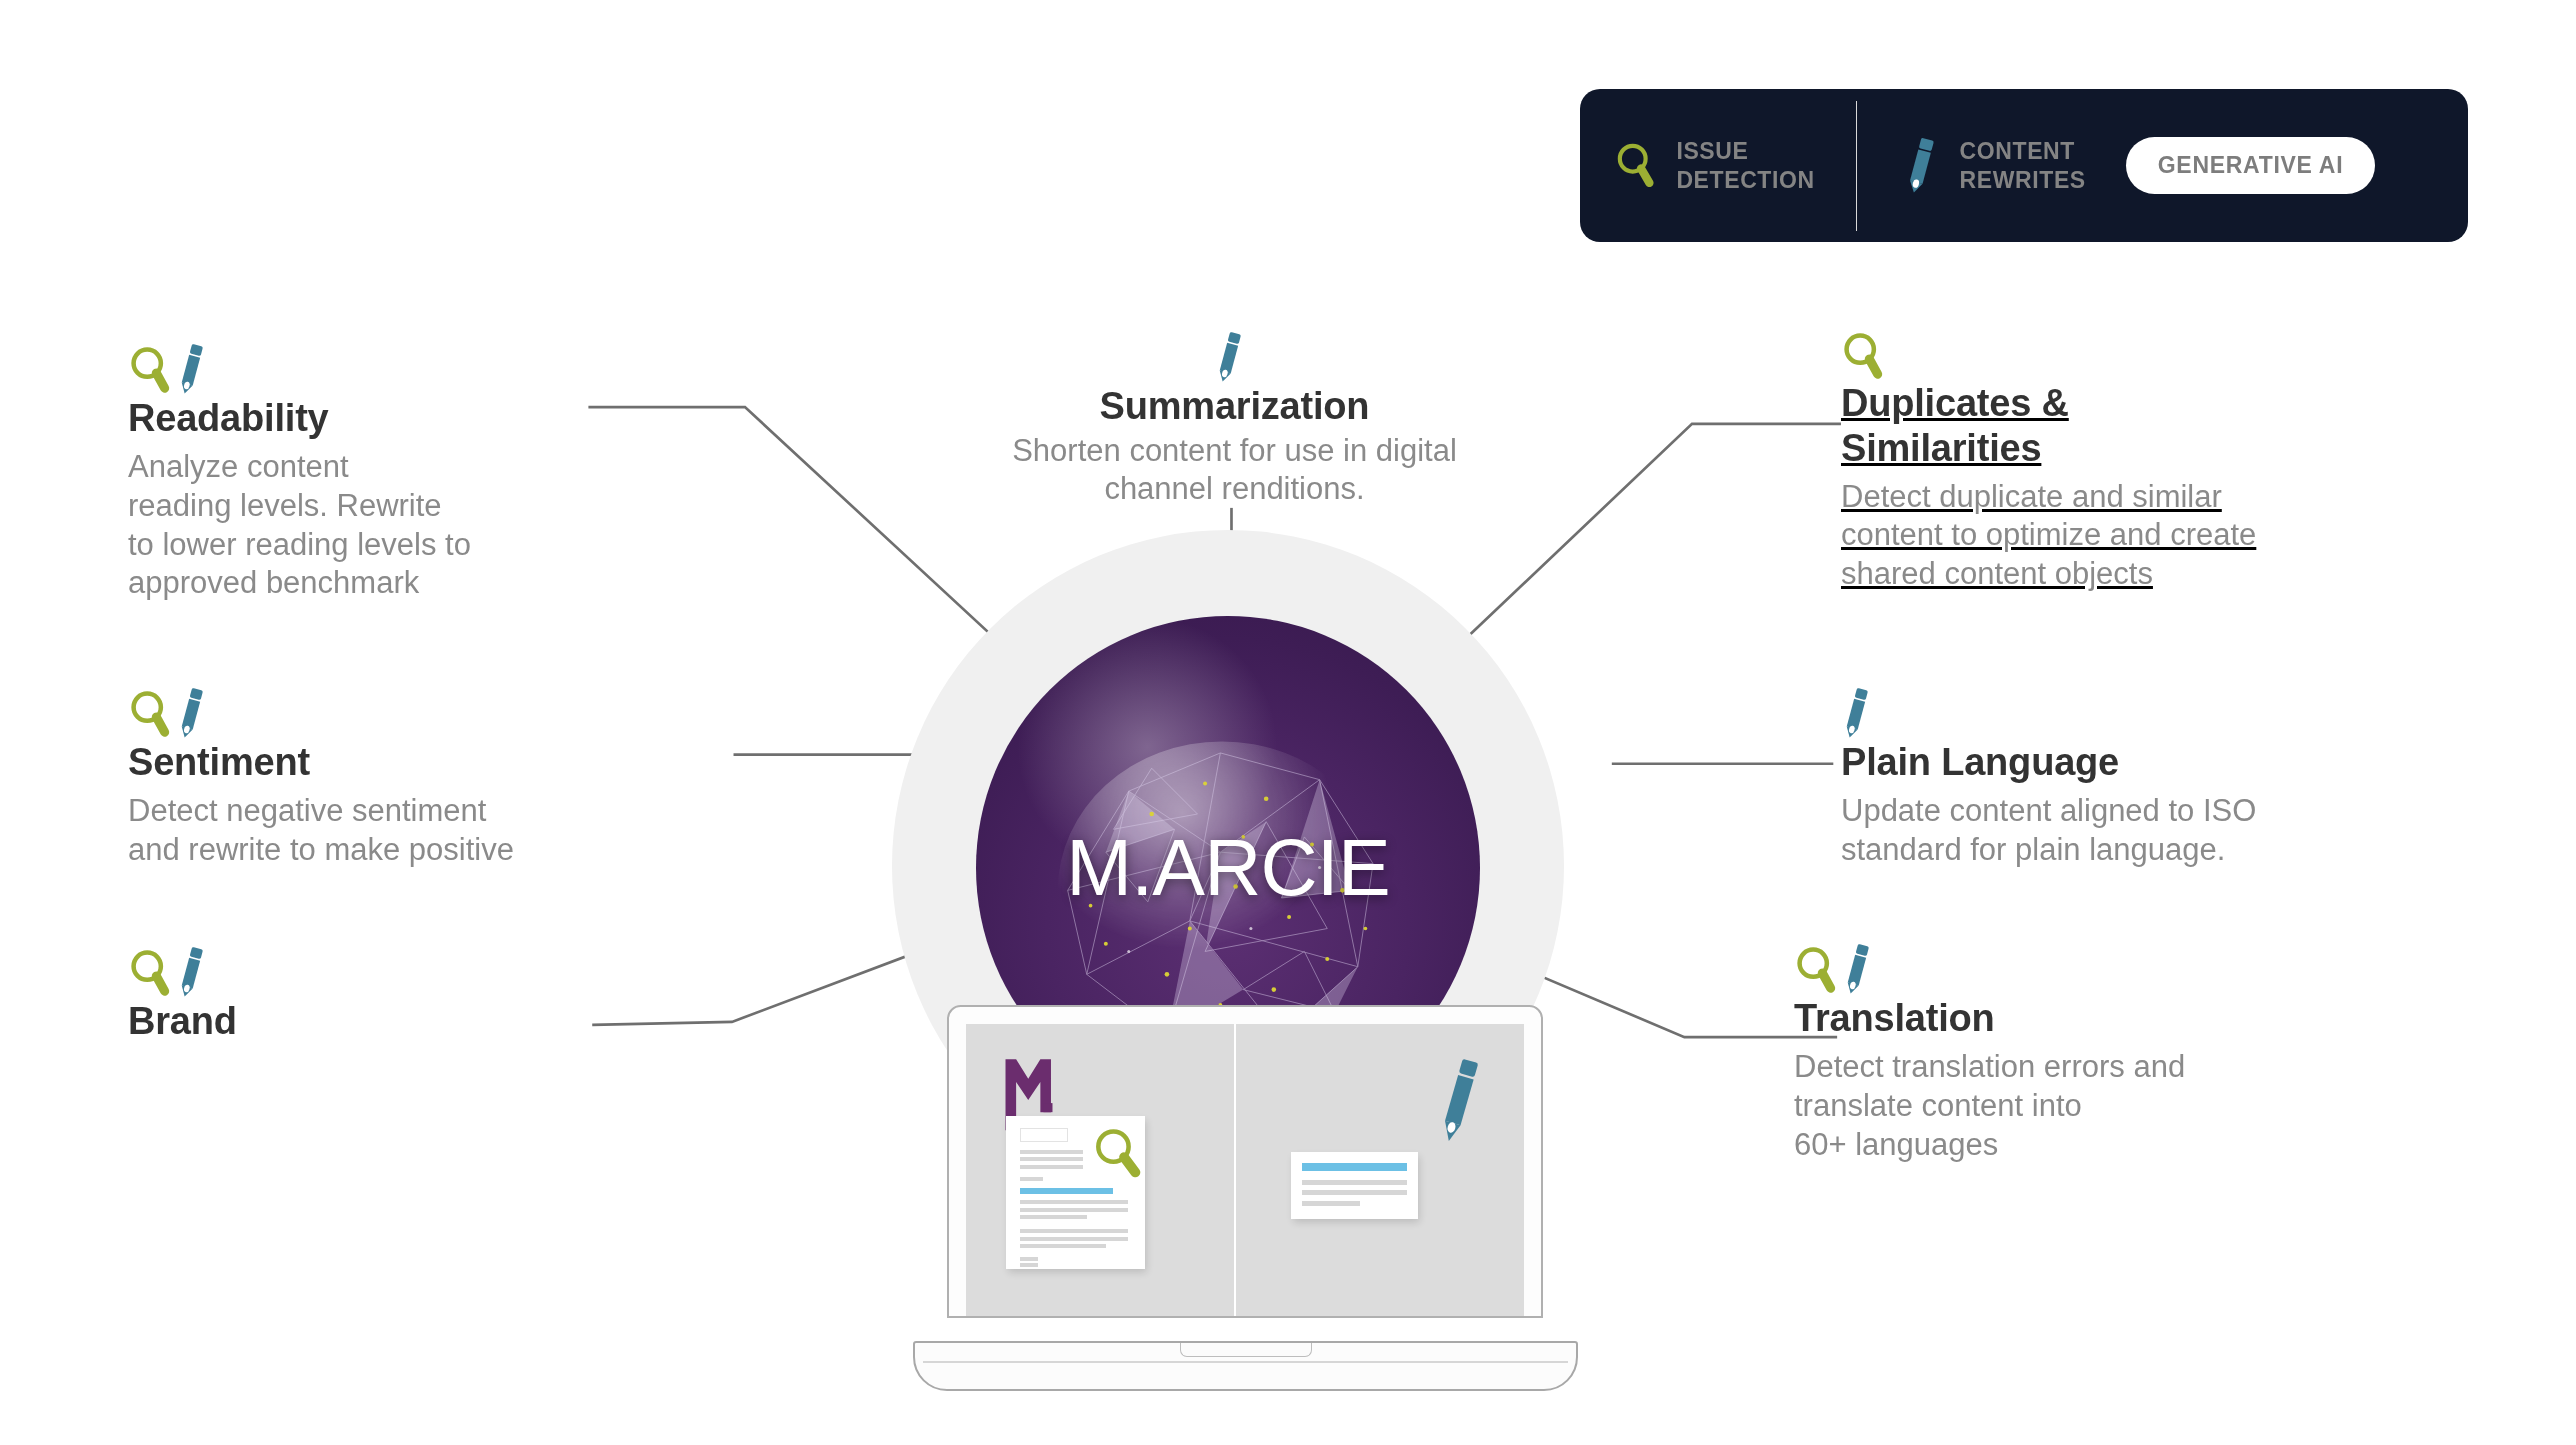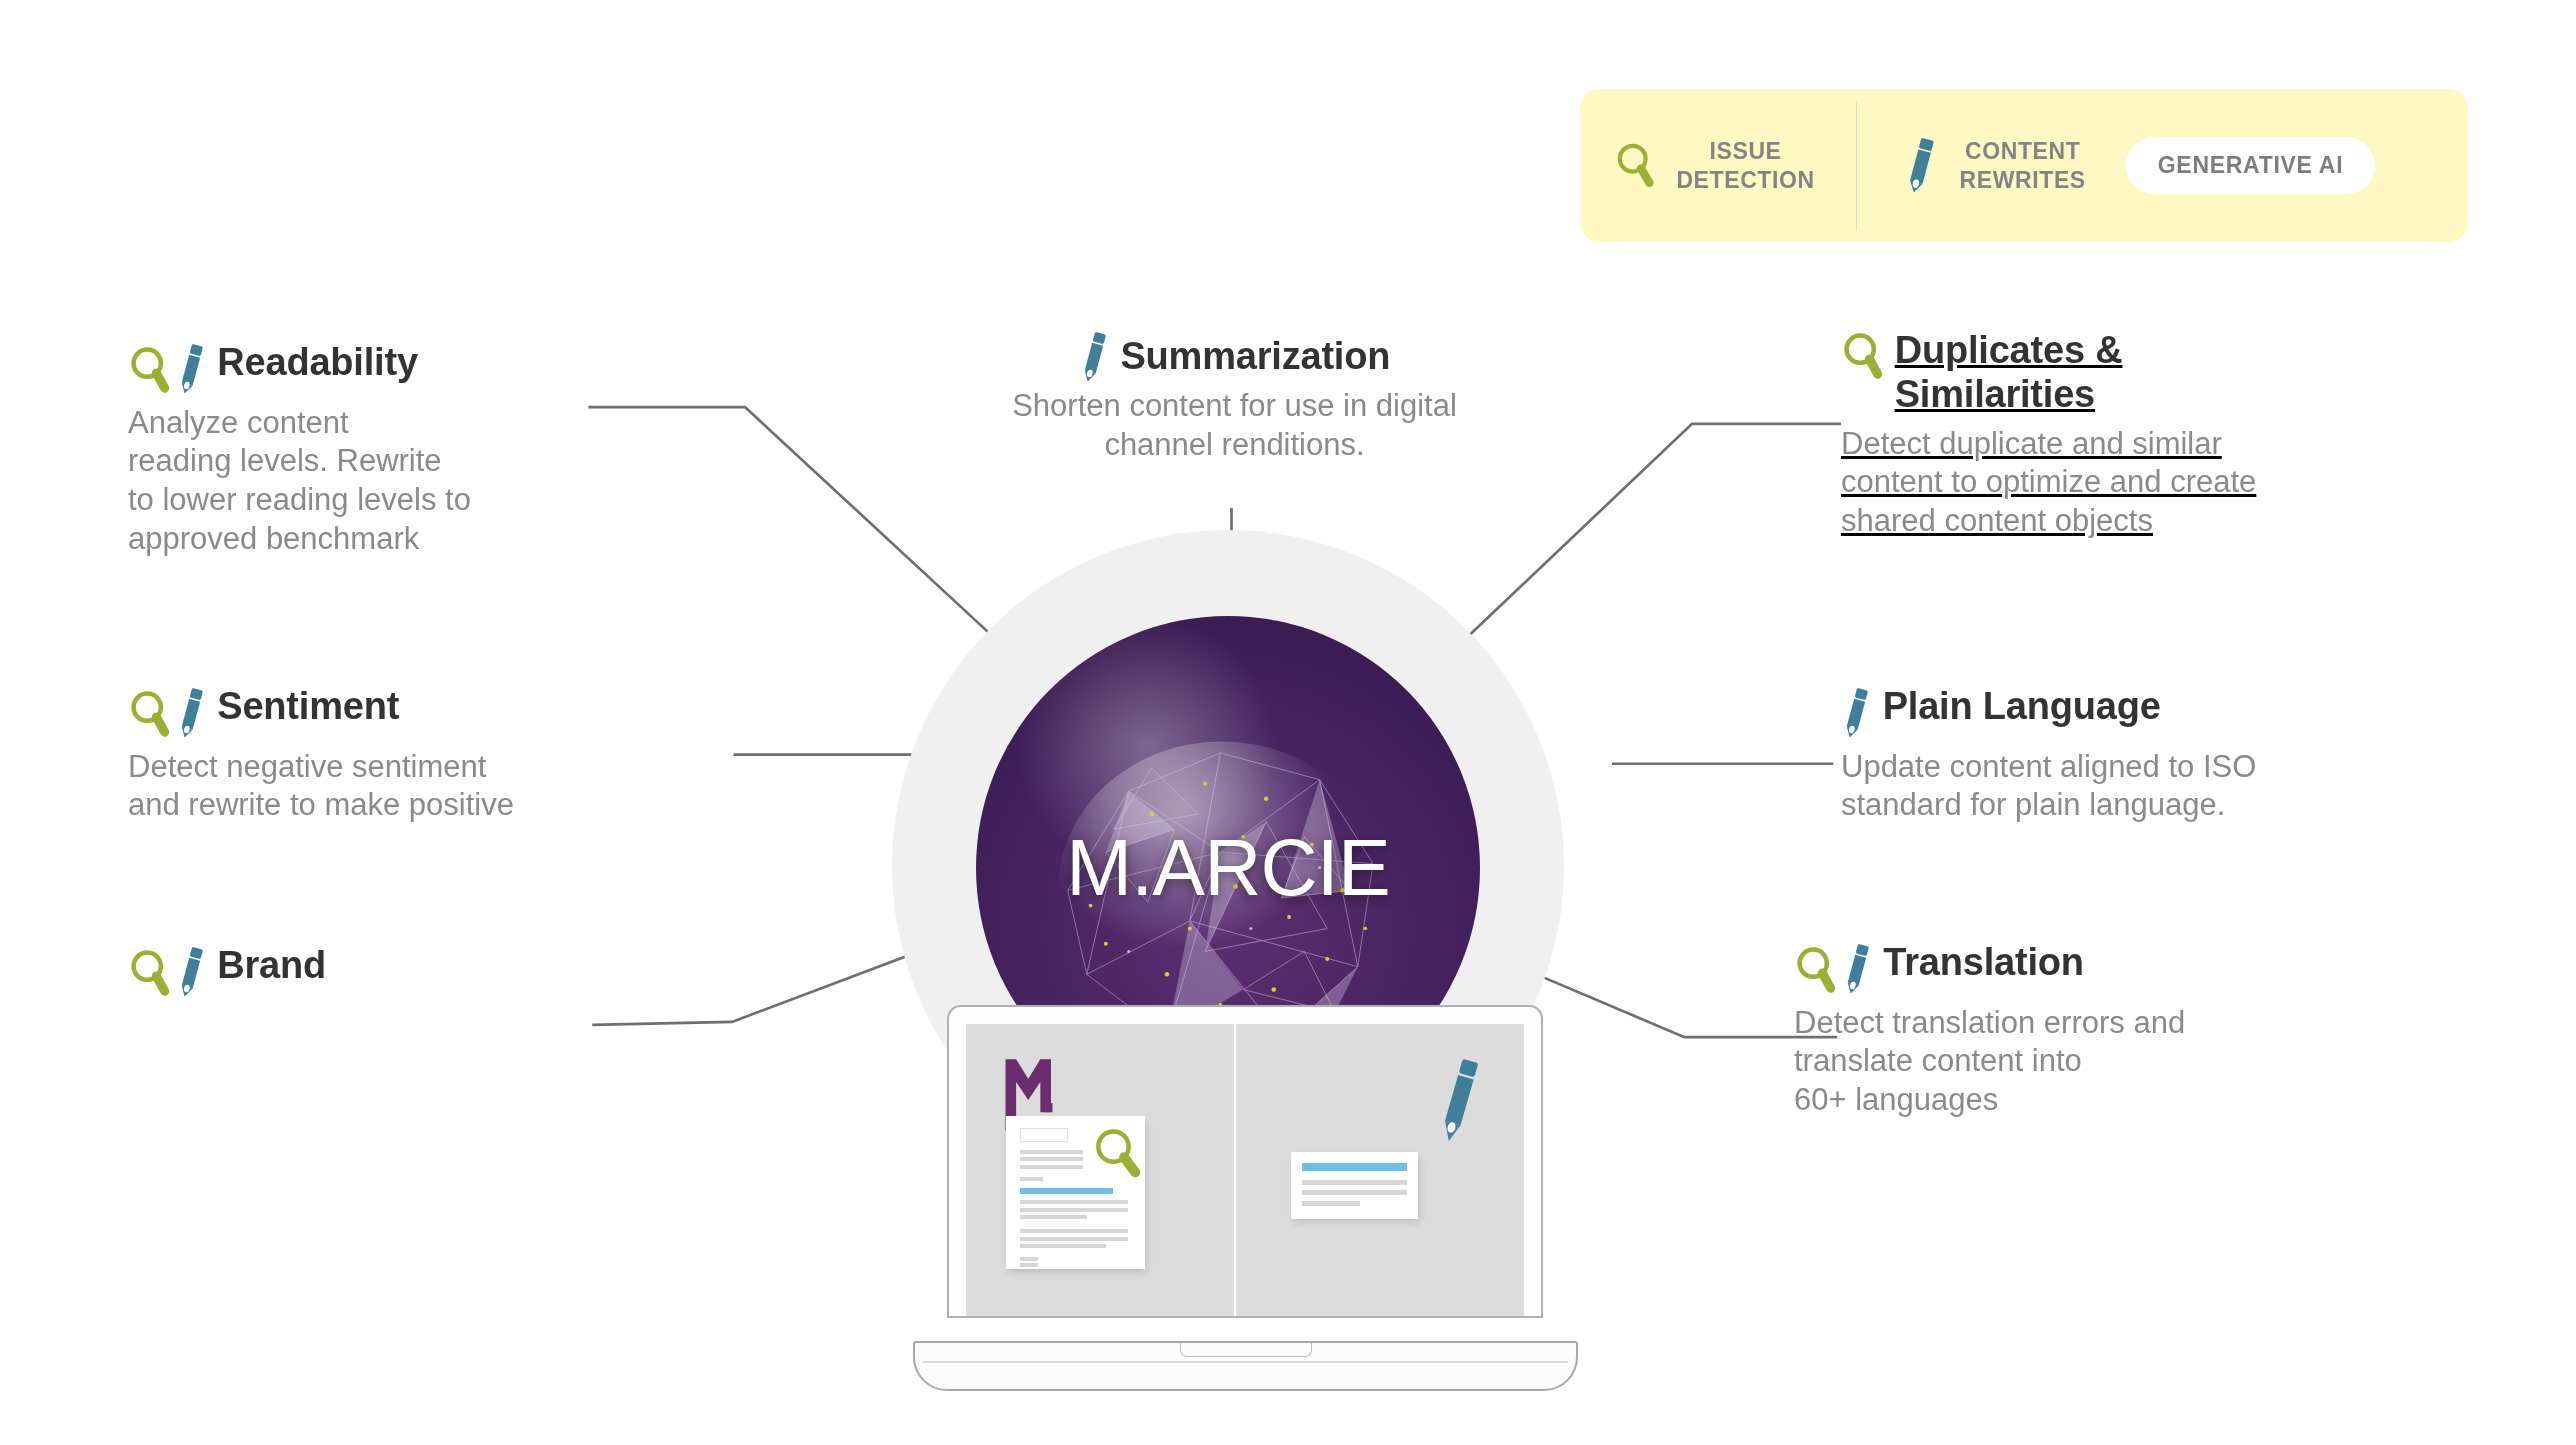--- a/index.html
+++ b/index.html
@@ -6,21 +6,21 @@
   body{
     width:2576px;height:1445px;position:relative;overflow:hidden;
     font-family:"Liberation Sans", sans-serif;
     -webkit-font-smoothing:antialiased;
   }
   .stage{position:absolute;inset:0;}
 
   
   .legend{
     position:absolute;left:1580px;top:89px;width:888px;height:153px;
-    background:#fef9c3;border-radius:20px;display:flex;align-items:center;text-align:center;
+    background:#0f172a;border-radius:20px;display:flex;align-items:center;
   }
   .legend-cell{display:flex;align-items:center;height:100%;}
   .legend-cell.first{padding-left:35px;padding-right:41px;}
   .legend-divider{width:1.5px;height:130px;background:#d9d9d9;flex:0 0 auto;}
   .legend-cell.second{padding-left:47px;}
   .legend-label{
     color:#848484;font-weight:bold;font-size:23px;line-height:1.26;
     letter-spacing:0.6px;margin-left:21.4px;white-space:pre-line;
   }
   .legend-pill{
@@ -86,21 +86,21 @@
   }
   .base .notch{
     position:absolute;left:50%;top:0;transform:translateX(-50%);
     width:130px;height:13px;border:1.5px solid #bdbdbd;border-top:none;
     border-radius:0 0 6.9px 6.9px;background:#fbfbfb;
   }
   .base .seam{position:absolute;left:7.6px;right:7.6px;top:18.3px;height:1.5px;background:#d6d6d6;}
 
   
   .feat{position:absolute;}
-  .feat .head{display:flex;align-items:flex-start;}
+  .feat .head{display:flex;align-items:flex-start;flex-direction:column;}
   .feat .icons{display:flex;align-items:center;margin-right:10.7px;padding-top:3.1px;}
   .feat .icons .ico + .ico{margin-left:4.6px;}
   .feat h3{
     margin:0;color:#333333;font-size:38px;font-weight:bold;line-height:1.17;
     letter-spacing:-0.2px;
   }
   .feat p{
     margin:7.6px 0 0 0;color:#8a8a8a;font-size:31px;line-height:1.25;
     white-space:pre-line;font-weight:normal;
   }

